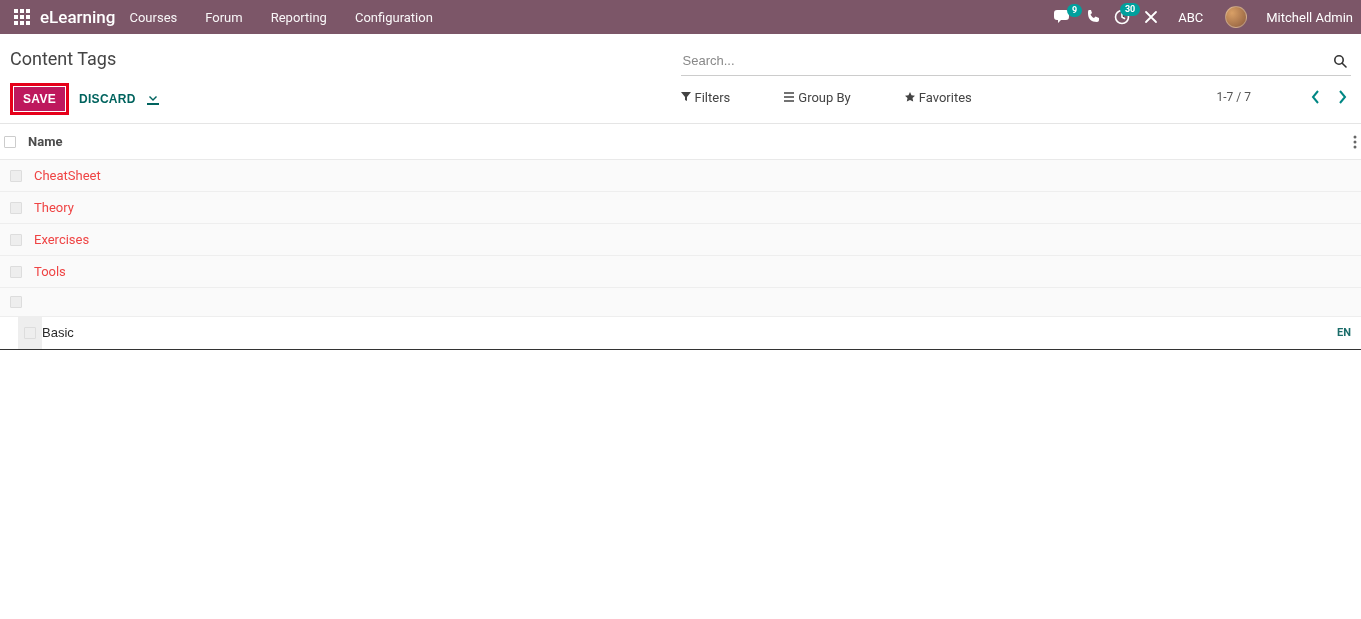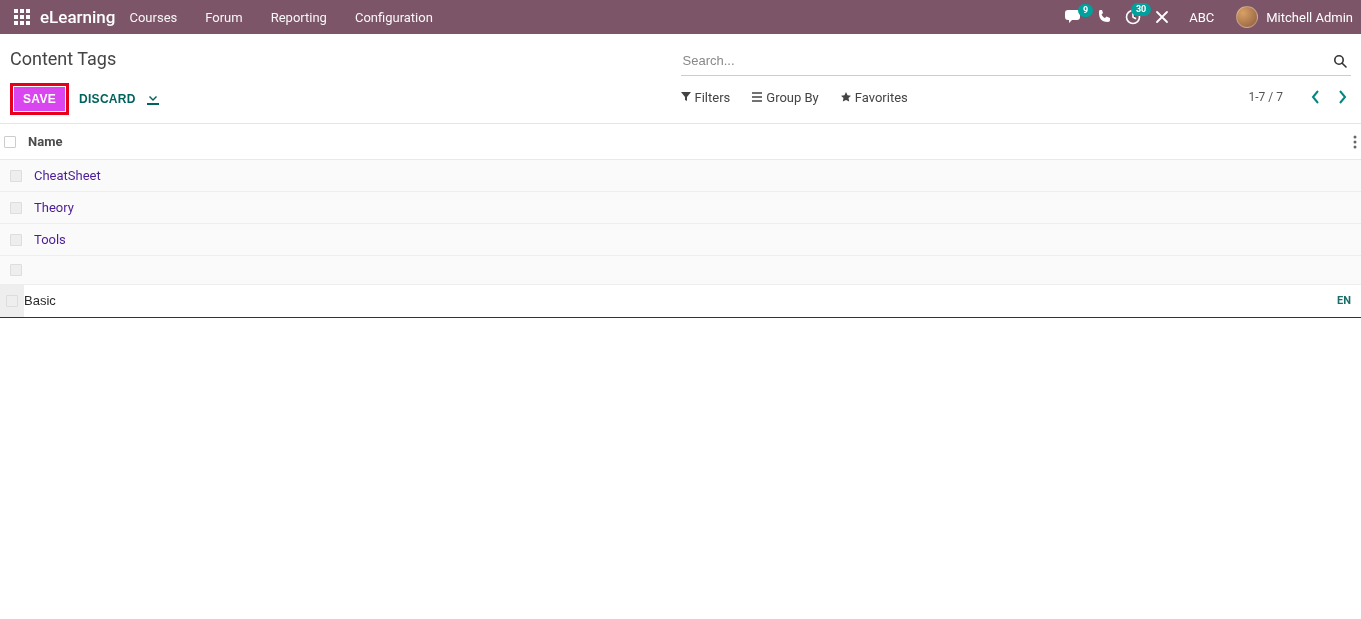--- a/index.html
+++ b/index.html
@@ -7,55 +7,55 @@
 .topbar { background: #7C5668; height: 34px; display: flex; align-items: center; color: #fff; padding: 0 8px; }
 .apps-icon { width: 20px; height: 20px; display: inline-flex; align-items: center; justify-content: center; cursor: pointer; margin: 0 8px 0 4px; }
 .apps-icon svg { width: 16px; height: 16px; }
 .brand { font-size: 17px; font-weight: 500; color: #fff; cursor: pointer; }
 .nav { display: flex; gap: 0; }
 .nav-item { padding: 8px 14px; color: #fff; font-size: 13px; cursor: pointer; opacity: 0.95; }
 .spacer { flex: 1; }
 .sysicons { display: flex; align-items: center; gap: 14px; margin-right: 8px; }
 .sysicon { position: relative; cursor: pointer; color: #fff; display: flex; align-items: center; }
 .badge { position: absolute; top: -6px; right: -10px; background: #00A09D; color: #fff; font-size: 9px; font-weight: 700; border-radius: 8px; padding: 1px 5px; line-height: 11px; }
-.user { display: flex; align-items: center; gap: 8px; margin-left: 8px; cursor: pointer; }
+.user { display: flex; align-items: center; gap: 19px; margin-left: 8px; cursor: pointer; }
 .avatar { width: 22px; height: 22px; border-radius: 50%; background: radial-gradient(circle at 30% 30%, #d9a066, #8b5a3c); border: 1px solid rgba(255,255,255,0.3); }
 .username { color: #fff; font-size: 13px; }
 .abc { color: #fff; font-size: 13px; cursor: pointer; margin: 0 6px; }
 .subheader { display: flex; align-items: flex-start; padding: 12px 10px 0 10px; }
 .title-area { flex: 0 0 50%; }
 .page-title { font-size: 18px; color: #444; margin-bottom: 14px; margin-top: 2px; }
 .actions { display: flex; align-items: center; gap: 10px; }
 .save-btn-wrap { border: 3px solid #e6001a; padding: 1px; display: inline-block; }
-.save-btn { background: #d946ef; color: #fff; border: none; padding: 5px 9px; font-size: 12px; font-weight: 700; cursor: pointer; letter-spacing: 0.3px; }
+.save-btn { background: #be185d; color: #fff; border: none; padding: 5px 9px; font-size: 12px; font-weight: 700; cursor: pointer; letter-spacing: 0.3px; }
 .discard-btn { background: transparent; border: none; color: #00635e; font-size: 12px; font-weight: 700; cursor: pointer; letter-spacing: 0.3px; }
 .download-icon { color: #00635e; cursor: pointer; }
 .search-area { flex: 1; }
 .search-wrap { display: flex; align-items: center; border-bottom: 1px solid #ccc; padding: 4px 0; margin-bottom: 12px; }
 .search-input { flex: 1; border: none; outline: none; font-size: 13px; color: #444; padding: 3px 2px; background: transparent; }
 .search-input::placeholder { color: #888; }
 .search-icon { color: #555; cursor: pointer; padding: 0 4px; }
-.filterbar { display: flex; align-items: center; }
+.filterbar { display: flex; align-items: center; gap: 32px; }
 .filteritem { display: flex; align-items: center; gap: 4px; color: #444; font-size: 13px; cursor: pointer; margin-right: 22px; }
 .filteritem svg { width: 10px; height: 10px; }
 .filter-spacer { flex: 1; }
 .pager { color: #555; font-size: 12px; margin-right: 24px; }
 .page-arrows { display: flex; gap: 10px; }
 .page-arrow { color: #008784; cursor: pointer; font-size: 14px; padding: 2px 4px; }
 .divider { border-bottom: 1px solid #e5e5e5; margin-top: 8px; }
 .table { width: 100%; }
 .thead { display: flex; align-items: center; padding: 10px 4px; border-bottom: 1px solid #e9e9e9; }
 .th-check { width: 24px; display: flex; align-items: center; }
 .chk { width: 12px; height: 12px; border: 1px solid #ccc; background: #fff; border-radius: 1px; }
 .chk.light { background: #eee; border-color: #ddd; }
 .th-name { font-weight: 700; color: #4c4c4c; font-size: 13px; flex: 1; }
 .th-menu { color: #666; cursor: pointer; font-size: 14px; }
 .row { display: flex; align-items: center; padding: 8px 10px; border-bottom: 1px solid #eee; background: #fafafa; }
-.row .cell { flex: 1; font-size: 13px; color: #4c1d95; }
-.row.editing { background: #fff; border-bottom: 1px solid #333; padding: 6px 10px 7px 10px; }
+.row .cell { flex: 1; font-size: 13px; color: #ef4444; }
+.row.editing { background: #fff; border-bottom: 1px solid #333; padding: 6px 10px 7px 28px; }
 .row.editing .cell-input { flex: 1; border: none; outline: none; font-size: 13px; color: #2a2a2a; padding: 2px 0; background: transparent; }
 .row.editing .editcheck { width: 24px; background: #eee; align-self: stretch; margin: -6px 0 -7px -10px; display: flex; align-items: center; justify-content: center; border-right: 1px solid #eee; }
 .lang { color: #1b6d6a; font-size: 11px; font-weight: 700; cursor: pointer; margin-left: 8px; }
 .row.editing { position: relative; }
 .row .rcheck { width: 24px; display: flex; align-items: center; }
 svg { display: block; }
 </style>
 </head>
 <body>
 
@@ -201,20 +201,26 @@
   <div class="row">
     <span class="rcheck">
         <span class="chk light"></span>
       </span>
     <span class="cell">Theory</span>
   </div>
   <div class="row">
     <span class="rcheck">
         <span class="chk light"></span>
       </span>
+    <span class="cell">Exercises</span>
+  </div>
+  <div class="row">
+    <span class="rcheck">
+        <span class="chk light"></span>
+      </span>
     <span class="cell">Tools</span>
   </div>
   <div class="row">
     <span class="rcheck">
         <span class="chk light"></span>
       </span>
   </div>
 
   <div class="row editing">
     <span class="editcheck">

